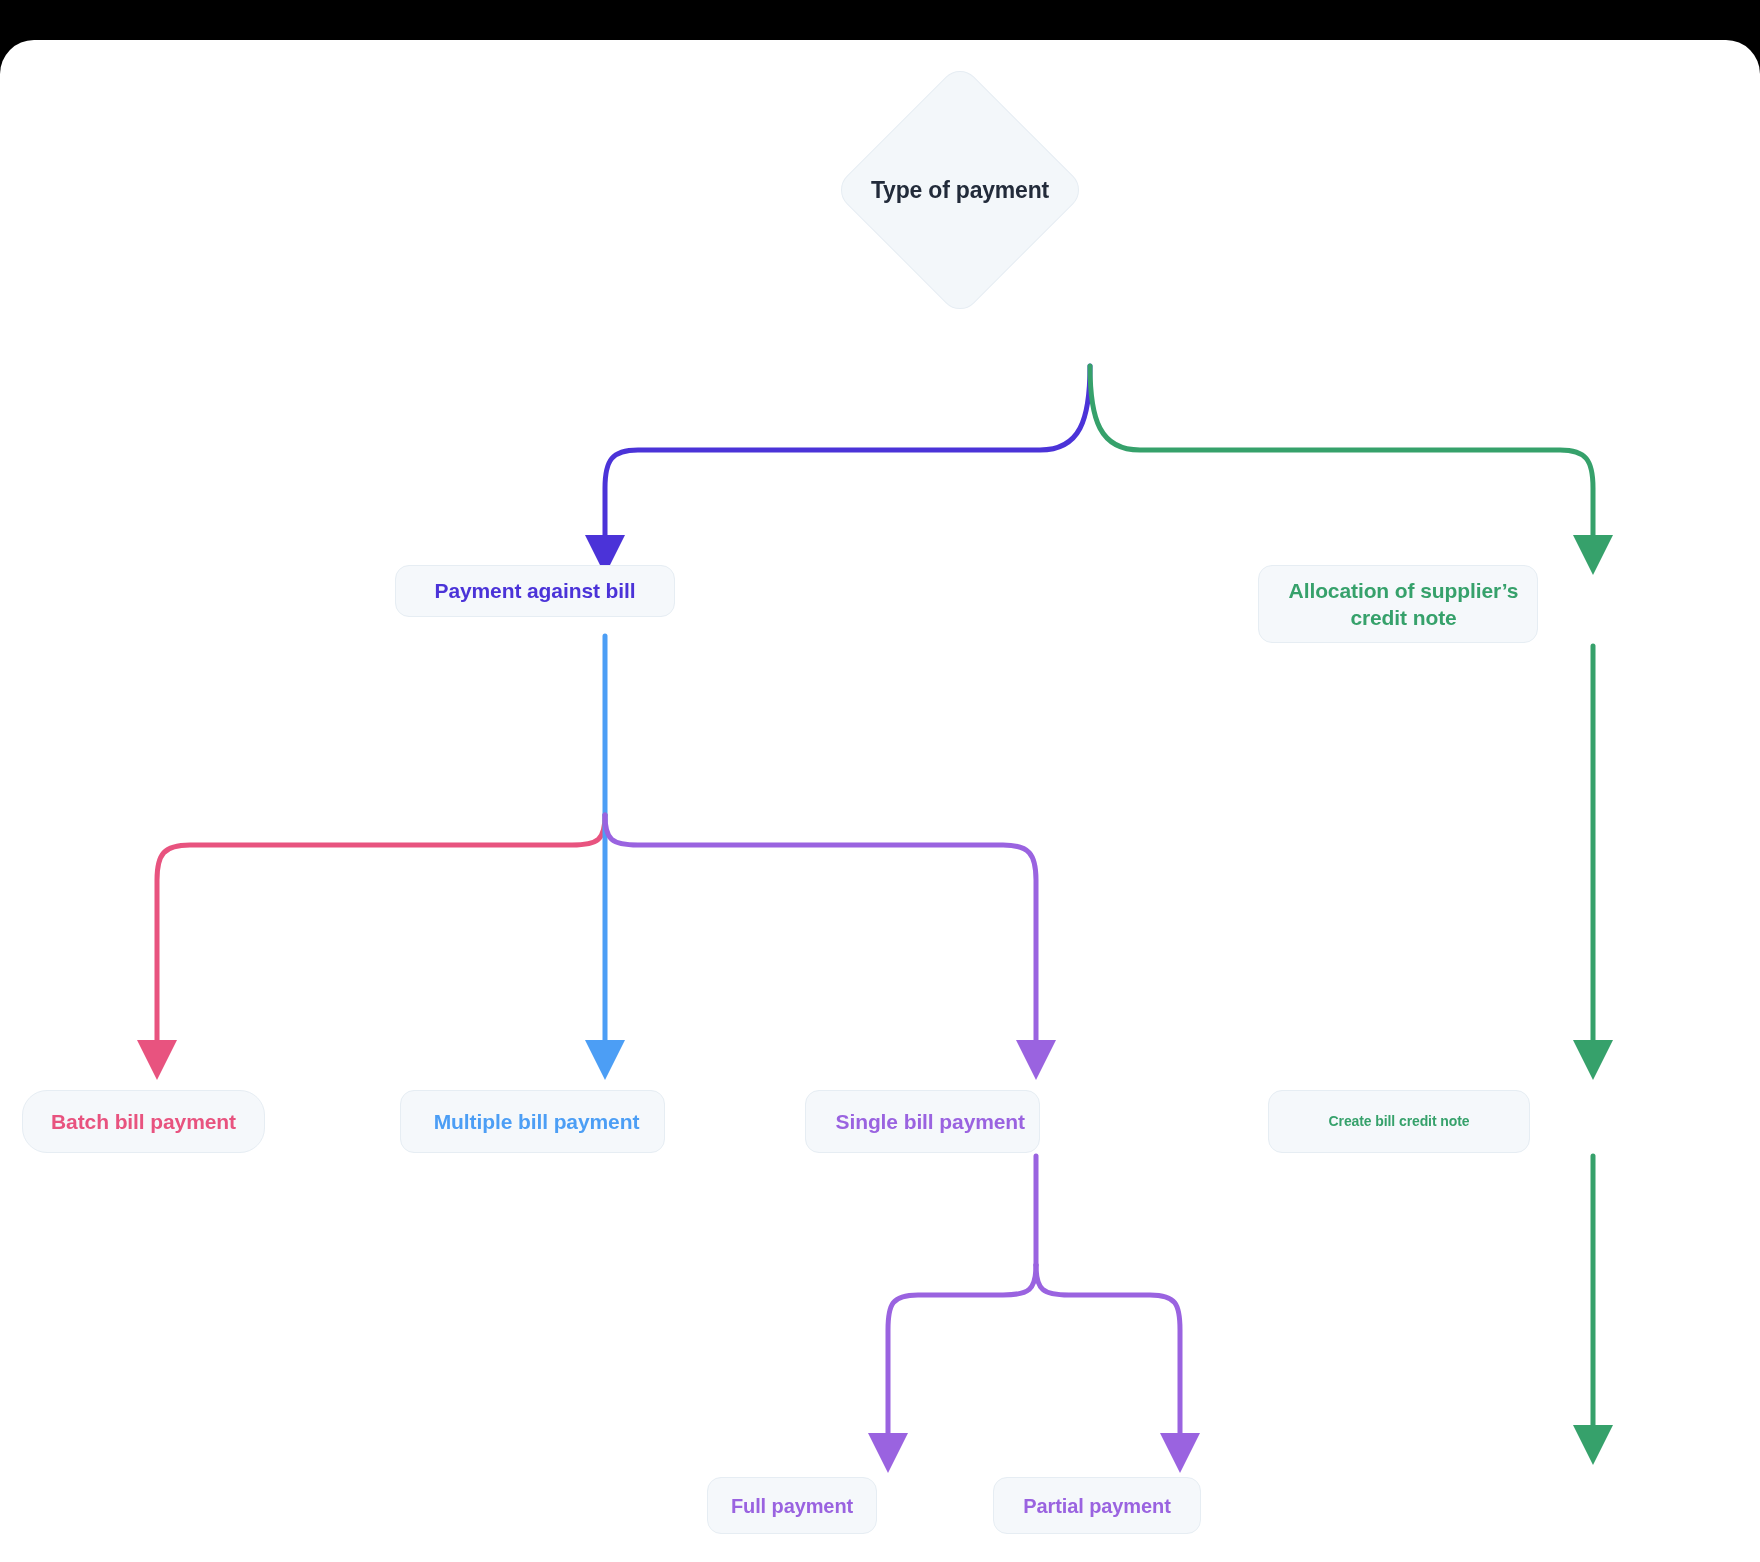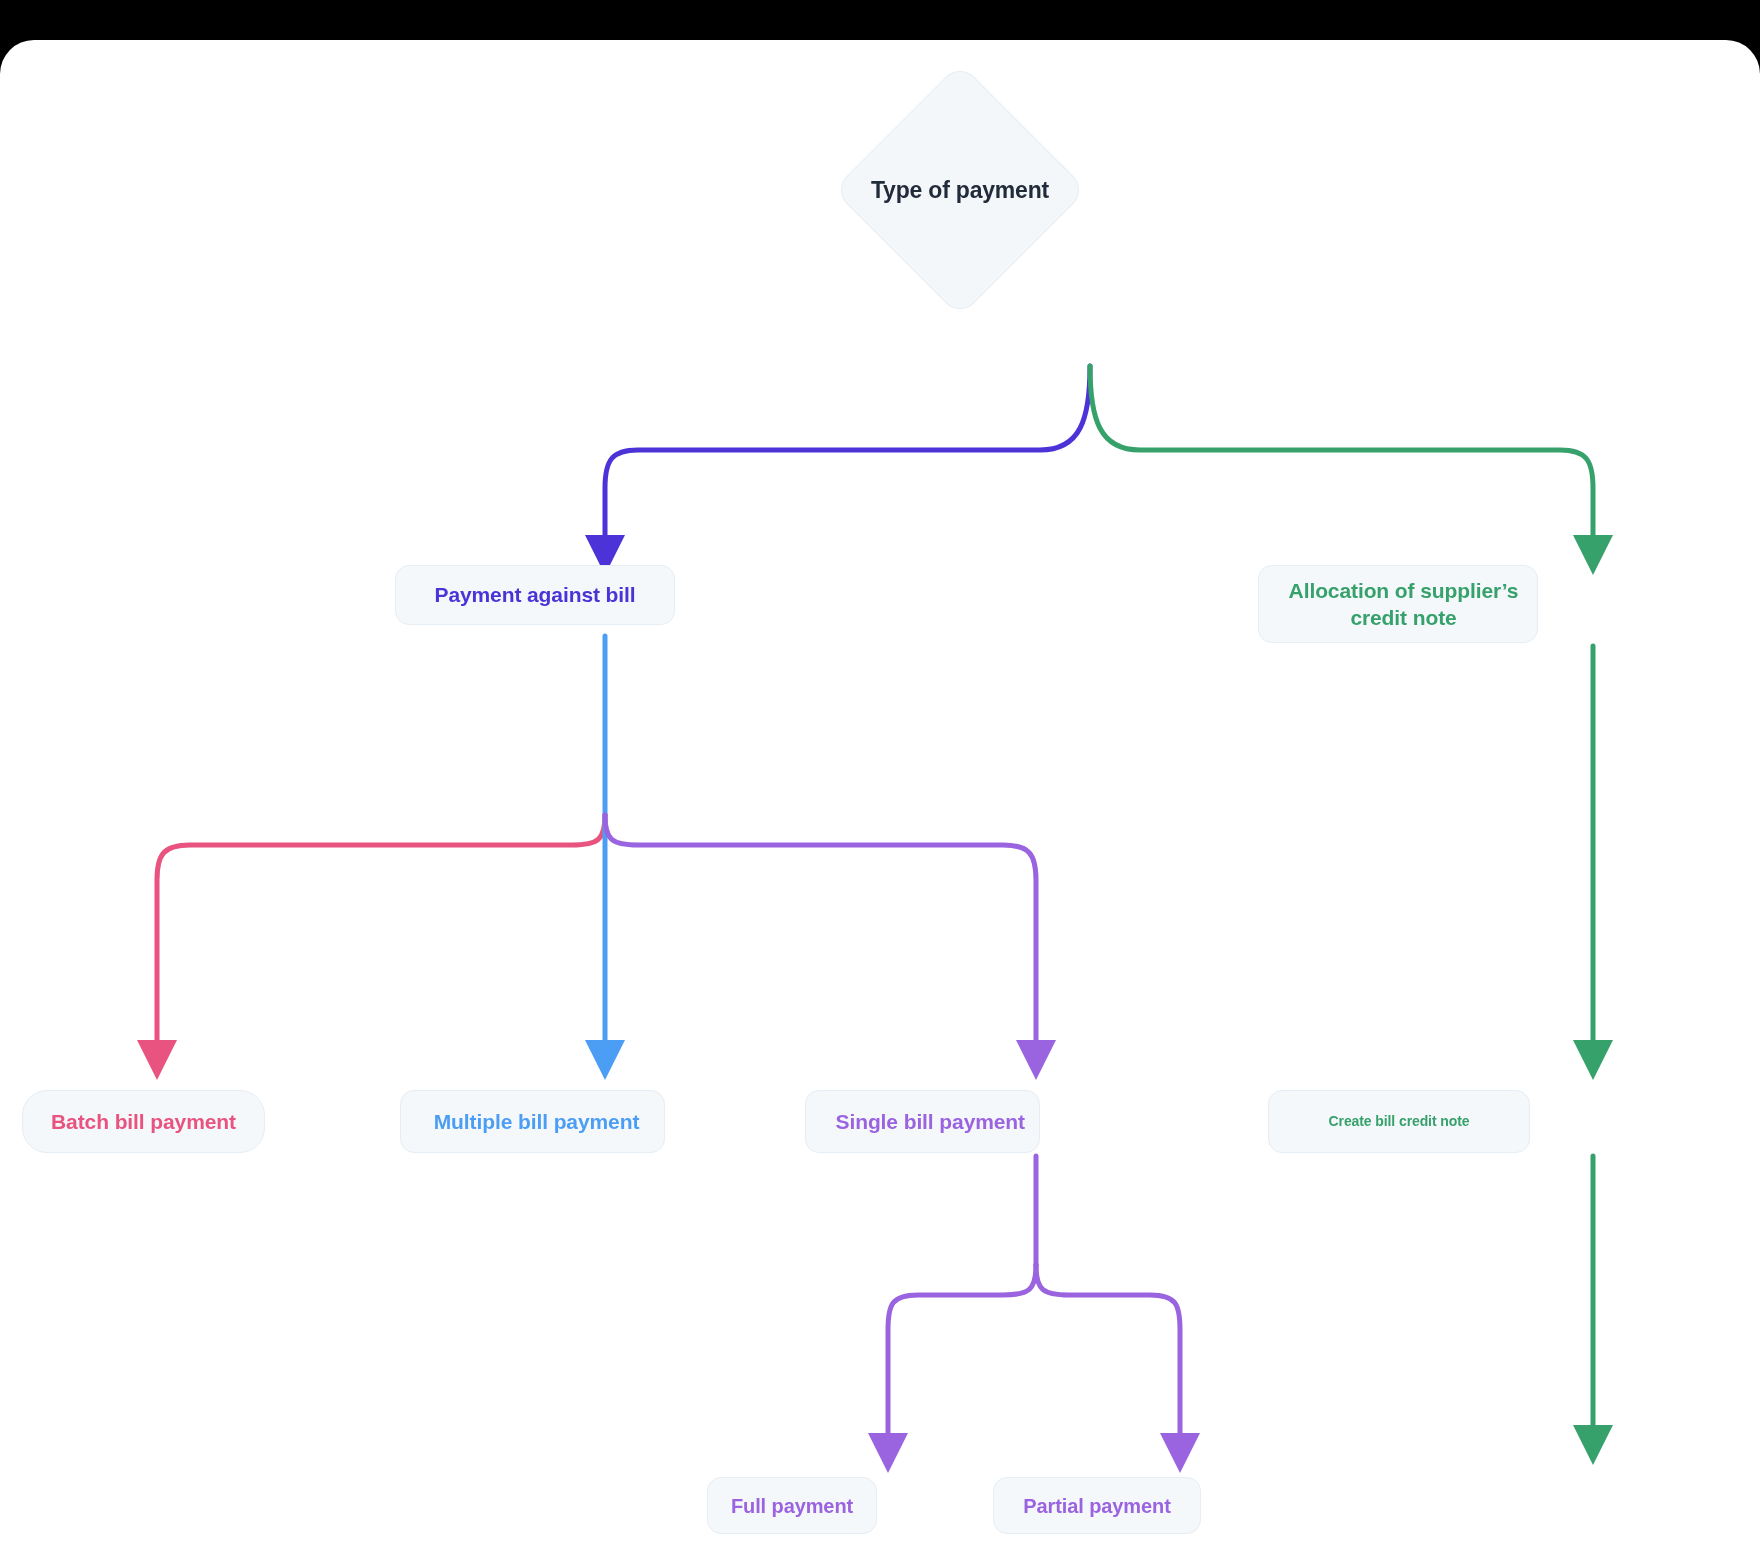--- a/index.html
+++ b/index.html
@@ -77,21 +77,21 @@
     height: 250px;
     display: flex;
     align-items: center;
     justify-content: center;
     font-size: 23px;
     font-weight: bold;
     color: #222b3a;
     letter-spacing: -0.2px;
   }
   
-  #n-payment-against-bill { left: 395px; top: 525px; width: 280px; height: 60px; font-size: 21px; color: #4b33d8; }
+  #n-payment-against-bill { left: 395px; top: 525px; width: 280px; height: 52px; font-size: 21px; color: #4b33d8; }
   #n-allocation-credit-note { left: 1258px; top: 525px; width: 280px; height: 78px; font-size: 21px; color: #36a16b; padding-left: 11px; }
   #n-batch-bill-payment { left: 22px; top: 1050px; width: 243px; height: 63px; font-size: 21px; color: #e8537f; border-radius: 25px; }
   #n-multiple-bill-payment { left: 400px; top: 1050px; width: 265px; height: 63px; font-size: 21px; color: #4c9ef5; padding-left: 8px; }
   #n-single-bill-payment { left: 805px; top: 1050px; width: 235px; height: 63px; font-size: 21px; color: #9a63e0; justify-content: flex-end; }
   #n-create-bill-credit-note { left: 1268px; top: 1050px; width: 262px; height: 63px; font-size: 14px; color: #36a16b; }
   #n-full-payment { left: 707px; top: 1437px; width: 170px; height: 57px; font-size: 20px; color: #9a63e0; }
   #n-partial-payment { left: 993px; top: 1437px; width: 208px; height: 57px; font-size: 20px; color: #9a63e0; }
   #n-create-bill-payment-credit-note { left: 1270px; top: 1422px; width: 260px; height: 80px; font-size: 21px; color: #36a16b; }
 </style>
 </head>

